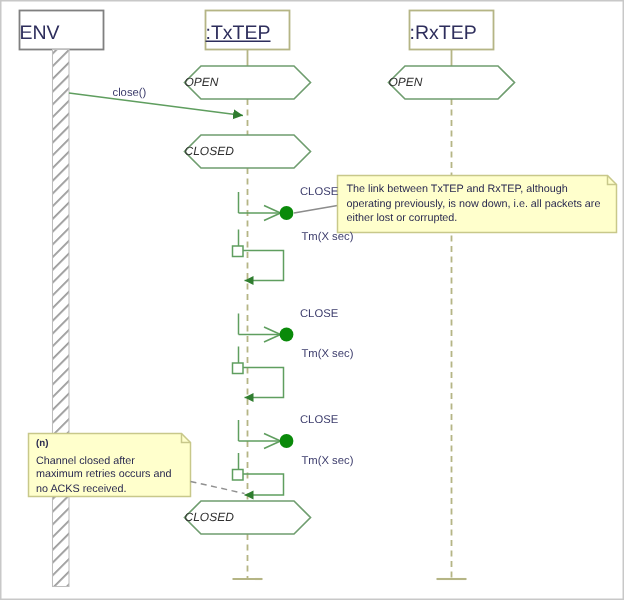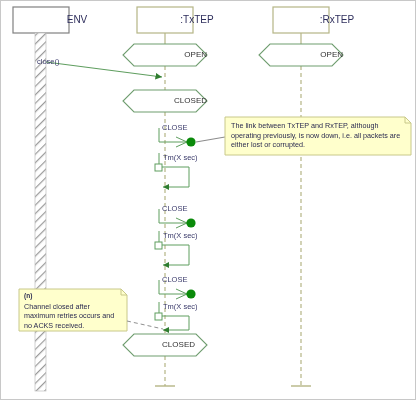--- a/index.html
+++ b/index.html
@@ -17,37 +17,38 @@
     background:#ffffff;
   }
   svg#diagram{position:absolute;left:0;top:0;width:416px;height:400px;}
 
   .lbl{
     position:absolute;
     font-size:7.5px;
     color:#3b3b6b;
     white-space:nowrap;
     line-height:1;
+    padding-left:38px;
   }
   .hdr-lbl{
     position:absolute;
-    font-size:10px;
+    font-size:13px;
     color:#2e2e5c;
     white-space:nowrap;
-    text-align:center;
+    text-align:left;
     line-height:1;
-    padding-left:36px;
   }
   .state-lbl{
     position:absolute;
     font-size:8px;
     color:#303030;
     white-space:nowrap;
-    text-align:right;
+    text-align:left;
     line-height:1;
+    font-style:italic;
   }
   .note-body{
     position:absolute;
     font-size:7.2px;
     color:#2a2a50;
     line-height:1.32;
     white-space:normal;
   }
   .note-tag{
     font-size:6.5px;
@@ -169,21 +170,21 @@
     </g>
 
     <g>
       <path d="M18,288 L120,288 L126,294 L126,330 L18,330 Z" fill="#ffffcc" stroke="#c8c88a" stroke-width="1"></path>
       <path d="M120,288 L120,294 L126,294" fill="none" stroke="#c8c88a" stroke-width="1"></path>
       <line x1="126" y1="320" x2="162" y2="328" stroke="#909090" stroke-width="1" stroke-dasharray="4,3"></line>
     </g>
   </svg>
 
   <div class="hdr-lbl" style="left:12px;top:14px;width:56px;">ENV</div>
-  <div class="hdr-lbl" style="left:136px;top:14px;width:48px;">:TxTEP</div>
+  <div class="hdr-lbl" style="left:136px;top:14px;width:48px;text-decoration:underline;">:TxTEP</div>
   <div class="hdr-lbl" style="left:272px;top:14px;width:56px;">:RxTEP</div>
 
   <div class="state-lbl" style="left:122px;top:50px;width:84px;">OPEN</div>
   <div class="state-lbl" style="left:122px;top:96px;width:84px;">CLOSED</div>
   <div class="state-lbl" style="left:122px;top:340px;width:72px;">CLOSED</div>
   <div class="state-lbl" style="left:258px;top:50px;width:84px;">OPEN</div>
 
   <div class="lbl" style="left:36px;top:57px;">close()</div>
 
   <div class="lbl" style="left:161px;top:123px;">CLOSE</div>

